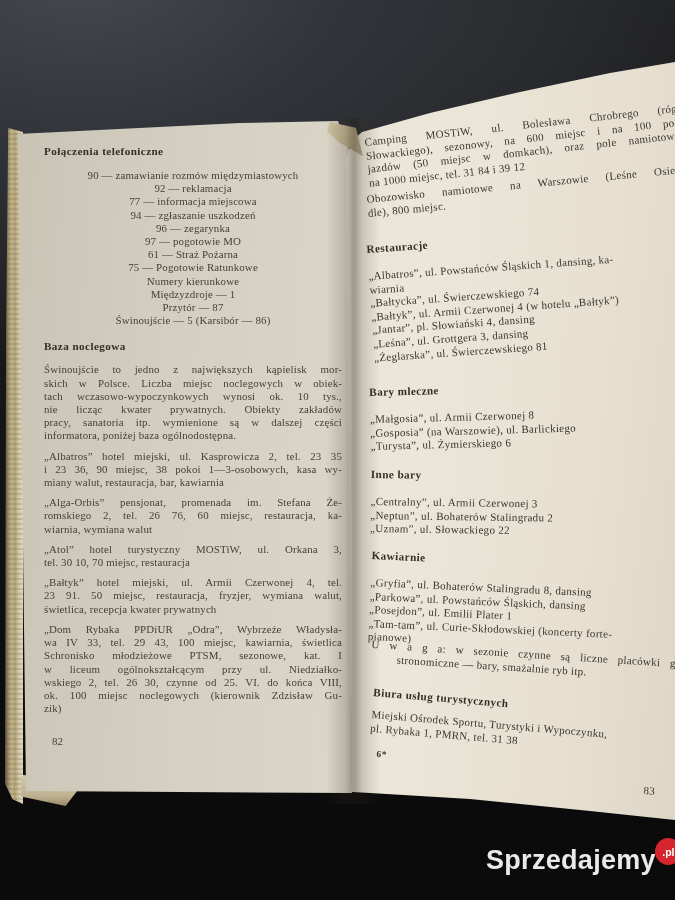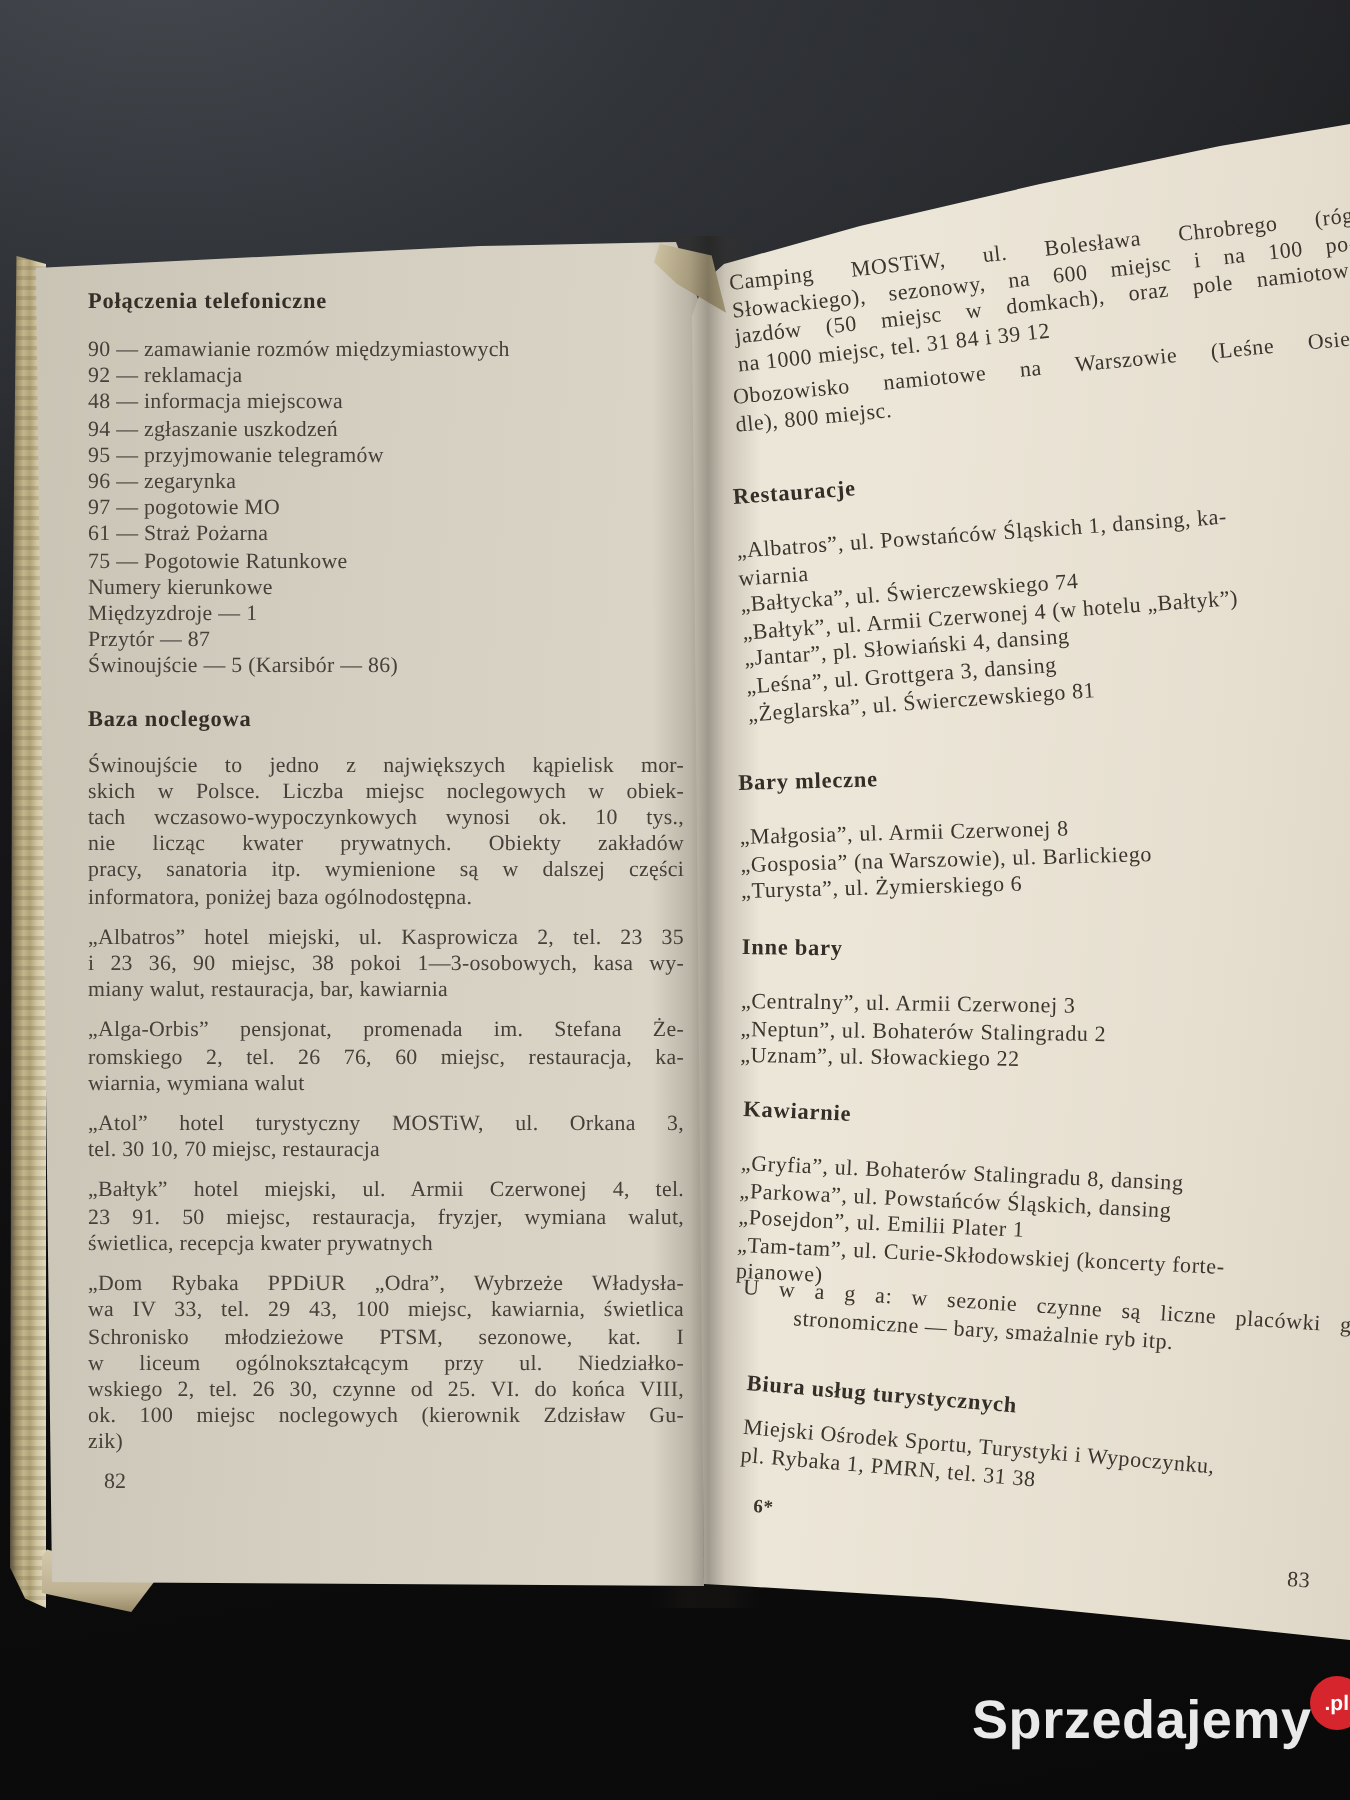--- a/index.html
+++ b/index.html
@@ -48,21 +48,21 @@
   }
 
   
   .left-text{
     position:absolute;left:44px;top:144px;width:298px;
     font-size:10.9px;line-height:13.2px;color:#45403a;letter-spacing:0.15px;
   }
   .hd{font-size:11.2px;line-height:14px;font-weight:bold;color:#332f28;letter-spacing:0.4px;margin:0 0 11px 0;}
   .hd2{margin:12px 0 10px 0;}
   .block{margin:0;}
-  .block .ln{white-space:nowrap;}
+  .block .ln{white-space:nowrap;text-align:center;}
   .block.j .ln{white-space:normal;text-align:justify;text-align-last:justify;}
   .block.j .ln:last-child{text-align-last:auto;}
   .entry{margin-top:7px;}
   .pageno{position:absolute;font-size:11px;color:#45403a;}
   .pageno-left{left:52px;top:735px;text-align:right;}
 
   
   .rblock{
     position:absolute;width:314px;transform-origin:0 0;
     font-size:11px;line-height:13.6px;color:#3a352d;letter-spacing:0.3px;
@@ -99,23 +99,22 @@
 
   <div class="edge-stack"></div>
   <div class="corner-wedge"></div>
 
   <div class="page page-left">
     <div class="left-text">
       <h3 class="hd">Połączenia telefoniczne</h3>
       <div class="block">
           <div class="ln">90 — zamawianie rozmów międzymiastowych</div>
           <div class="ln">92 — reklamacja</div>
-          <div class="ln">48 — informacja miejscowa</div>
+          <div class="ln">77 — informacja miejscowa</div>
           <div class="ln">94 — zgłaszanie uszkodzeń</div>
-          <div class="ln">95 — przyjmowanie telegramów</div>
           <div class="ln">96 — zegarynka</div>
           <div class="ln">97 — pogotowie MO</div>
           <div class="ln">61 — Straż Pożarna</div>
           <div class="ln">75 — Pogotowie Ratunkowe</div>
           <div class="ln">Numery kierunkowe</div>
           <div class="ln">Międzyzdroje — 1</div>
           <div class="ln">Przytór — 87</div>
           <div class="ln">Świnoujście — 5 (Karsibór — 86)</div>
         </div>
 

